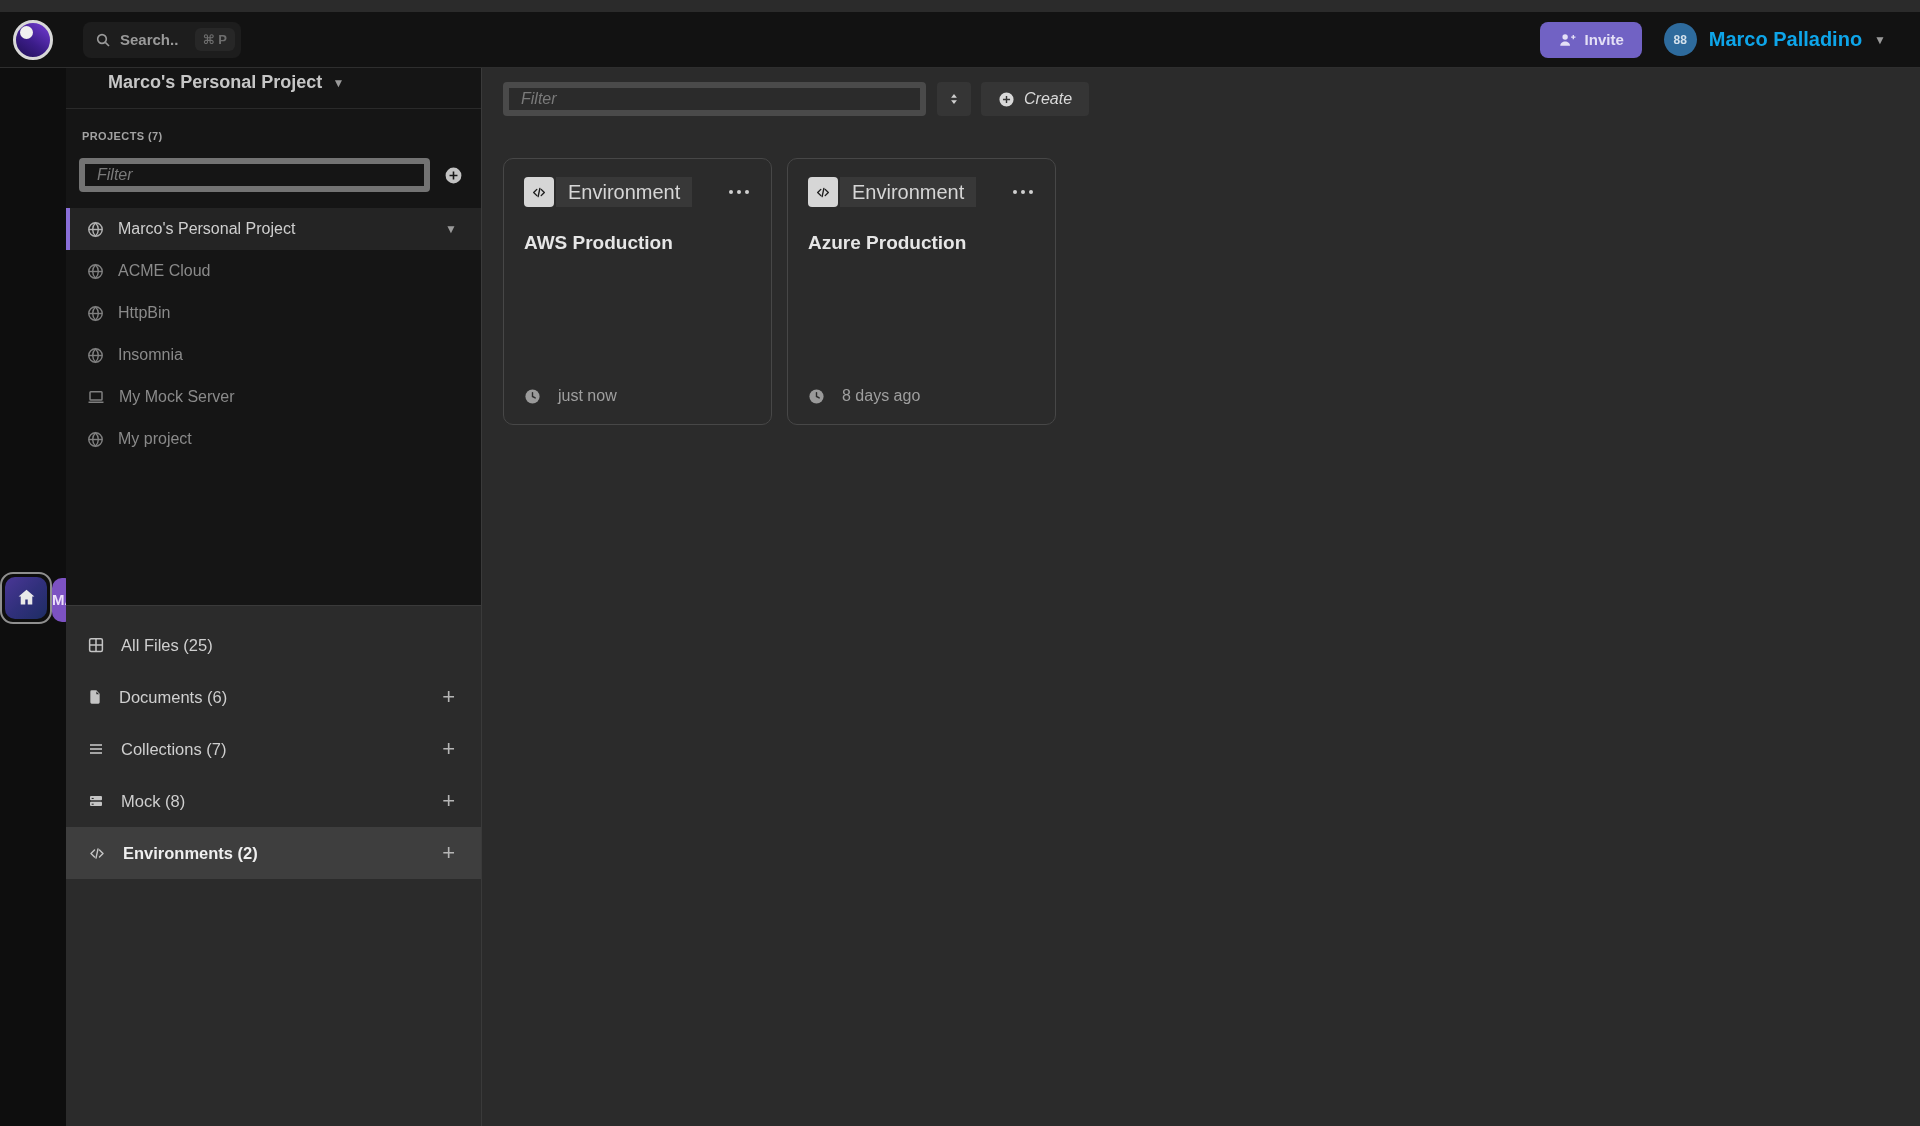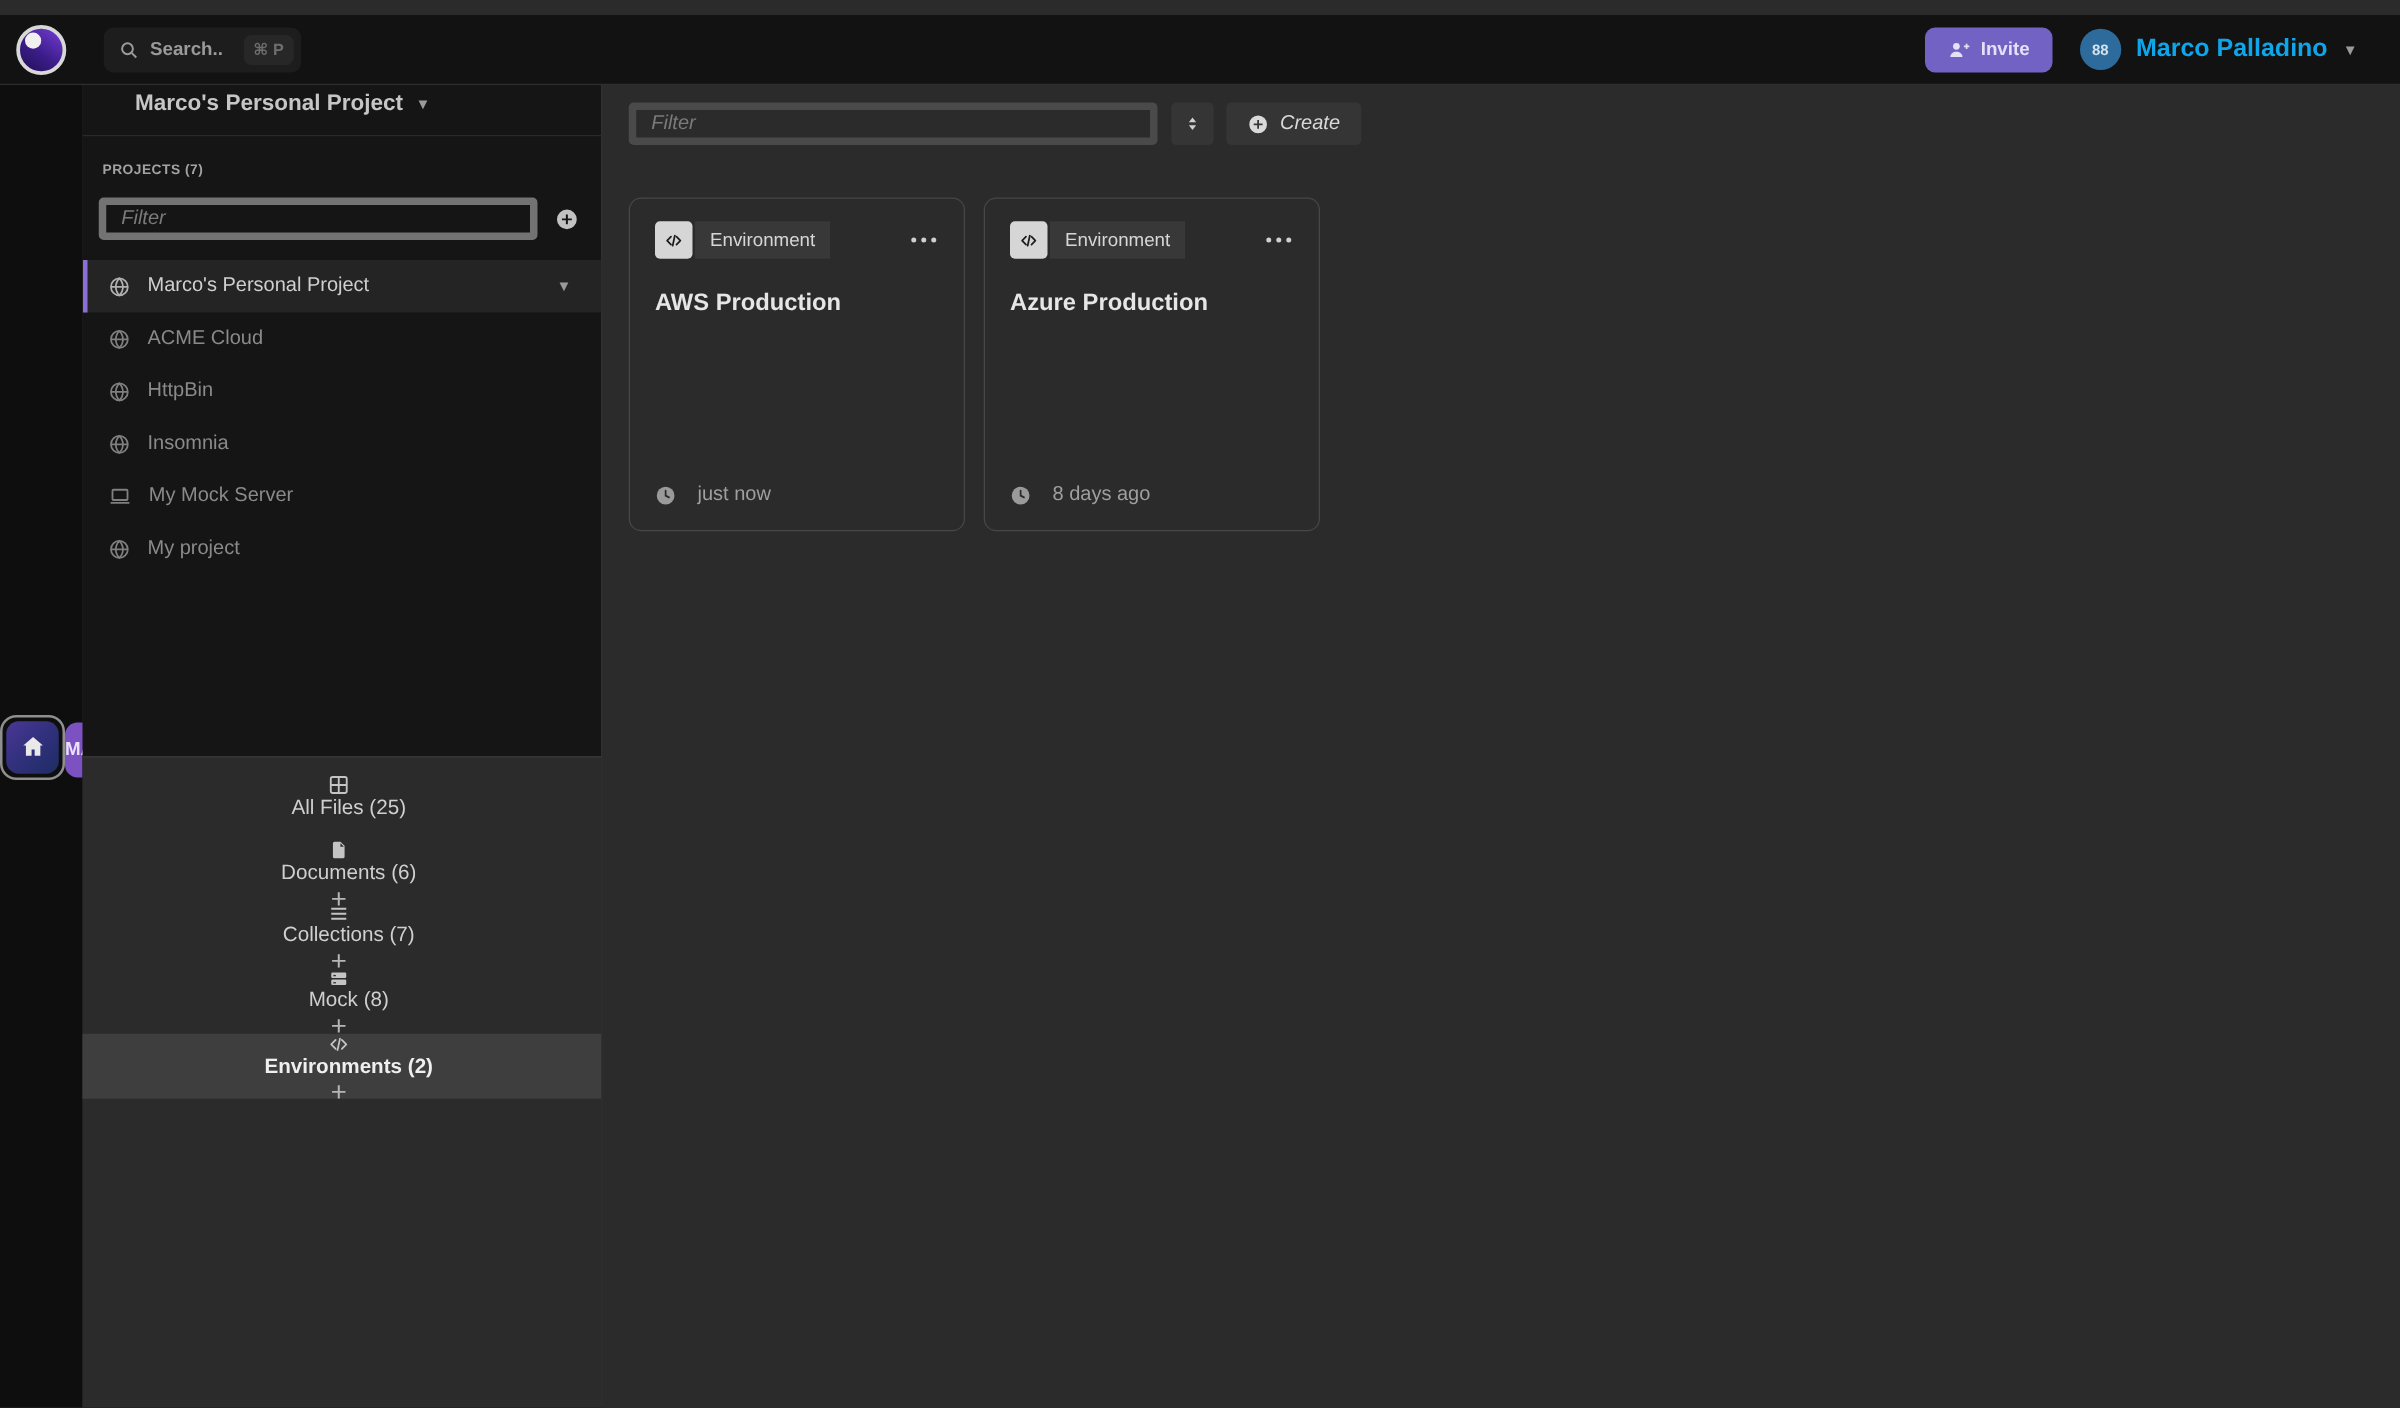--- a/index.html
+++ b/index.html
@@ -73,21 +73,21 @@
   .p-row { height:42px; display:flex; align-items:center; padding:0 24px 0 21px;
            color:#8a8a8a; font-size:16px; cursor:pointer; }
   .p-row .icn { display:flex; flex:none; color:#7f7f7f; }
   .p-row .lbl { margin-left:14px; flex:1; white-space:nowrap; overflow:hidden; }
   .p-row.selected { background:#242424; box-shadow:inset 4px 0 0 #8a6fd8; color:#cfcfcf; }
   .p-row.selected .icn { color:#b0b0b0; }
 
   .files-section { position:absolute; left:0; right:0; top:548px; bottom:0;
                    background:#2b2b2b; border-top:1px solid #3a3a3a; padding-top:13px; }
   .f-row { height:52px; display:flex; align-items:center; padding:0 26px 0 21px;
-           color:#cfcfcf; font-size:16.5px; cursor:pointer;flex-direction:column; }
+           color:#cfcfcf; font-size:16.5px; cursor:pointer; }
   .f-row .icn { display:flex; flex:none; color:#c4c4c4; }
   .f-row .lbl { margin-left:16px; flex:1; }
   .f-row .plus { color:#b5b5b5; font-size:22px; font-weight:400; line-height:1; }
   .f-row.selected { background:#3e3e3e; color:#efefef; font-weight:600; }
 
   
   .main { flex:1; background:#2b2b2b; padding:25px 0 0 21px; }
   .toolbar { display:flex; align-items:center; gap:11px; }
   .main-filter { flex:none; width:423px; height:34px; border-color:#4a4a4a; }
   .sort-btn { width:34px; height:34px; background:#353535; border:none; border-radius:4px;
@@ -96,21 +96,21 @@
   .create-btn { height:34px; background:#353535; border:none; border-radius:4px;
                 color:#d9d9d9; font-size:16px; font-family:inherit; cursor:pointer;
                 display:flex; align-items:center; gap:9px; padding:0 17px; margin-left:-1px;font-style:italic; }
 
   .cards { display:flex; gap:15px; margin-top:42px; }
   .card { width:269px; height:267px; border:1px solid #474747; border-radius:10px;
           background:#2b2b2b; padding:18px 20px; position:relative; cursor:pointer; }
   .card-head { display:flex; align-items:center; }
   .type-icon { width:30px; height:30px; background:#d6d6d6; border-radius:4px; color:#1d1d1d;
                display:flex; align-items:center; justify-content:center; flex:none; }
-  .type-chip { height:30px; background:#383838; color:#d6d6d6; font-size:15px;
+  .type-chip { height:30px; background:#383838; color:#d6d6d6; font-size:20px;
                display:flex; align-items:center; padding:0 12px; margin-left:2px; }
   .dots { margin-left:auto; background:none; border:none; color:#d0d0d0; cursor:pointer;
           display:flex; gap:4px; padding:4px 2px; }
   .dots i { width:4px; height:4px; border-radius:50%; background:currentColor; }
   .card-title { margin-top:25px; color:#e6e6e6; font-size:19px; font-weight:700; }
   .card-foot { position:absolute; left:20px; bottom:19px; display:flex; align-items:center;
                gap:17px; color:#9f9f9f; font-size:16px; }
 
   svg { display:block; }
 </style>

